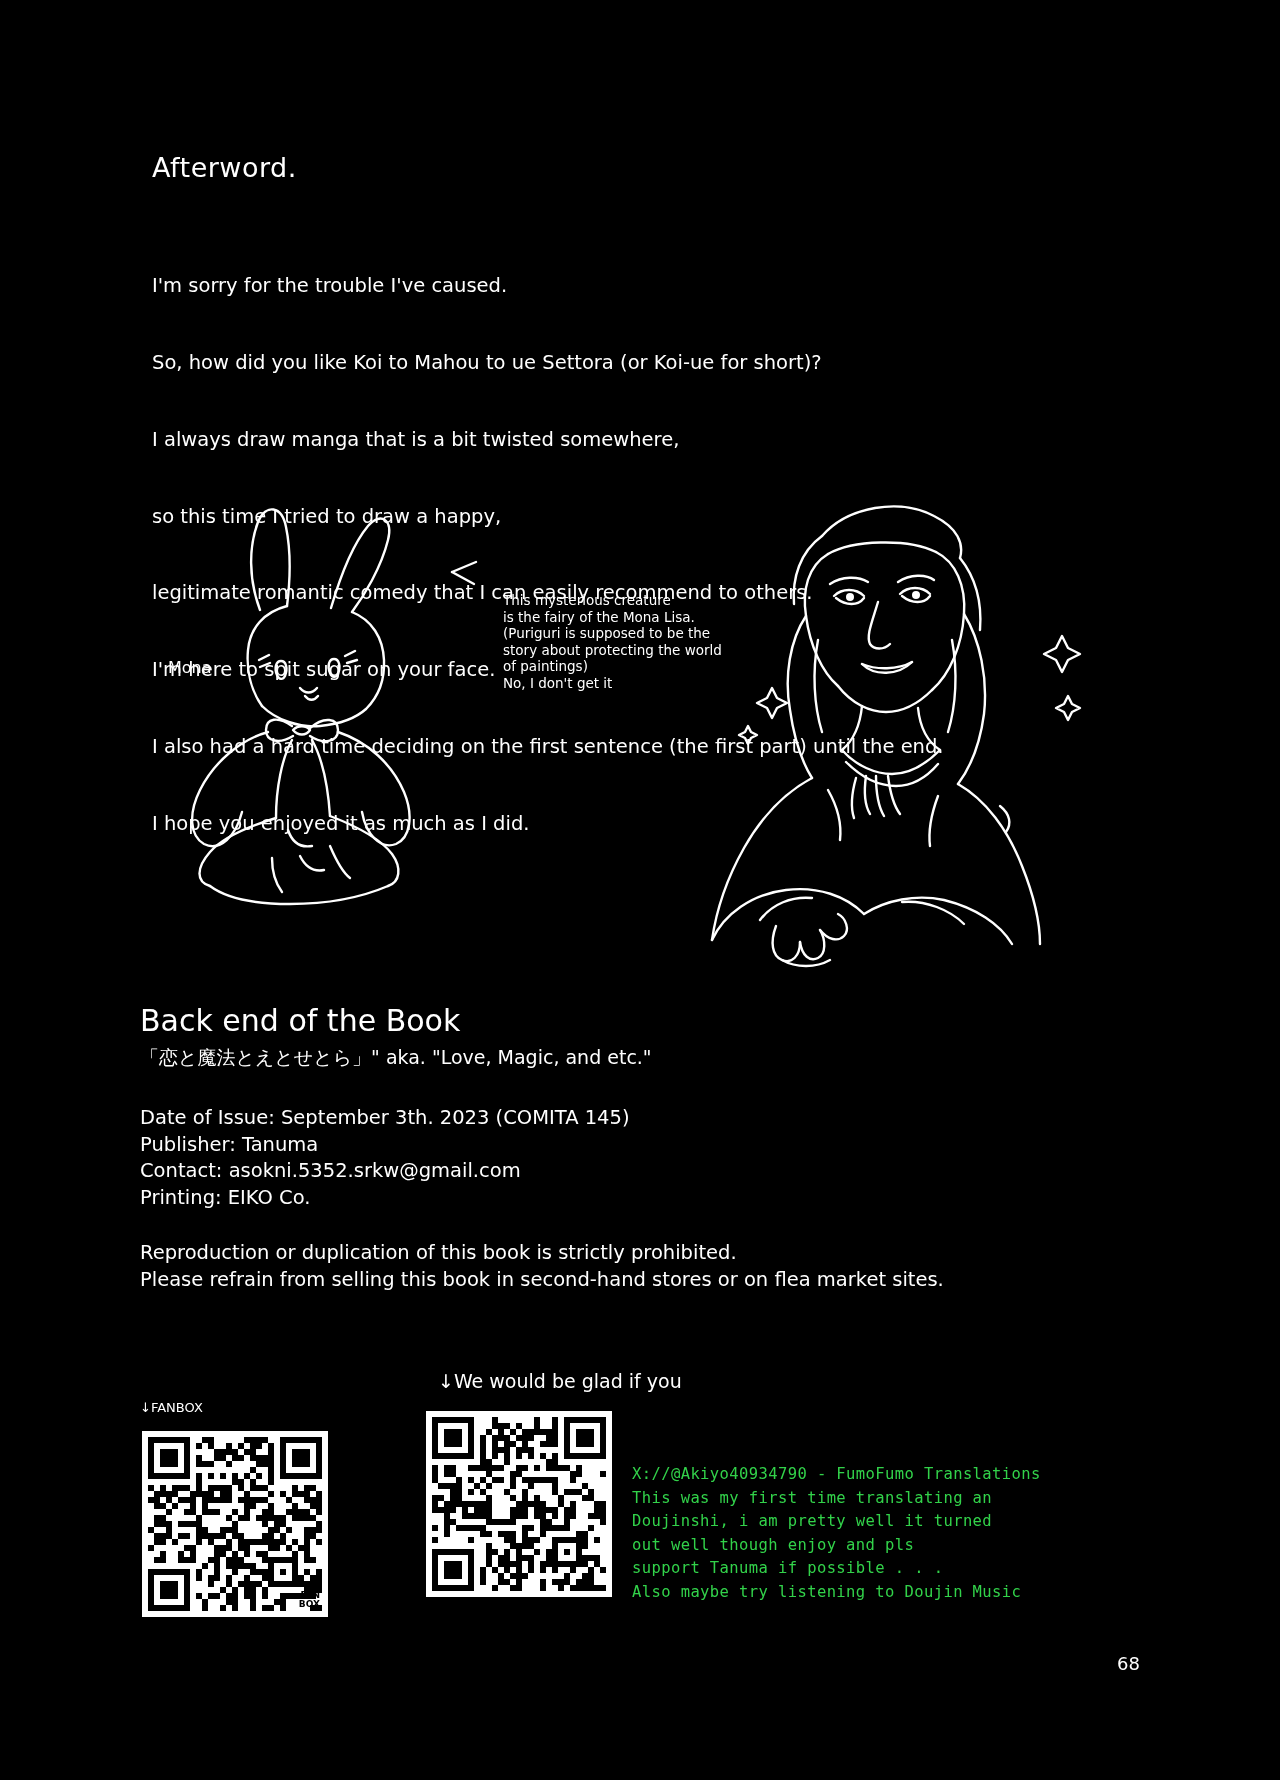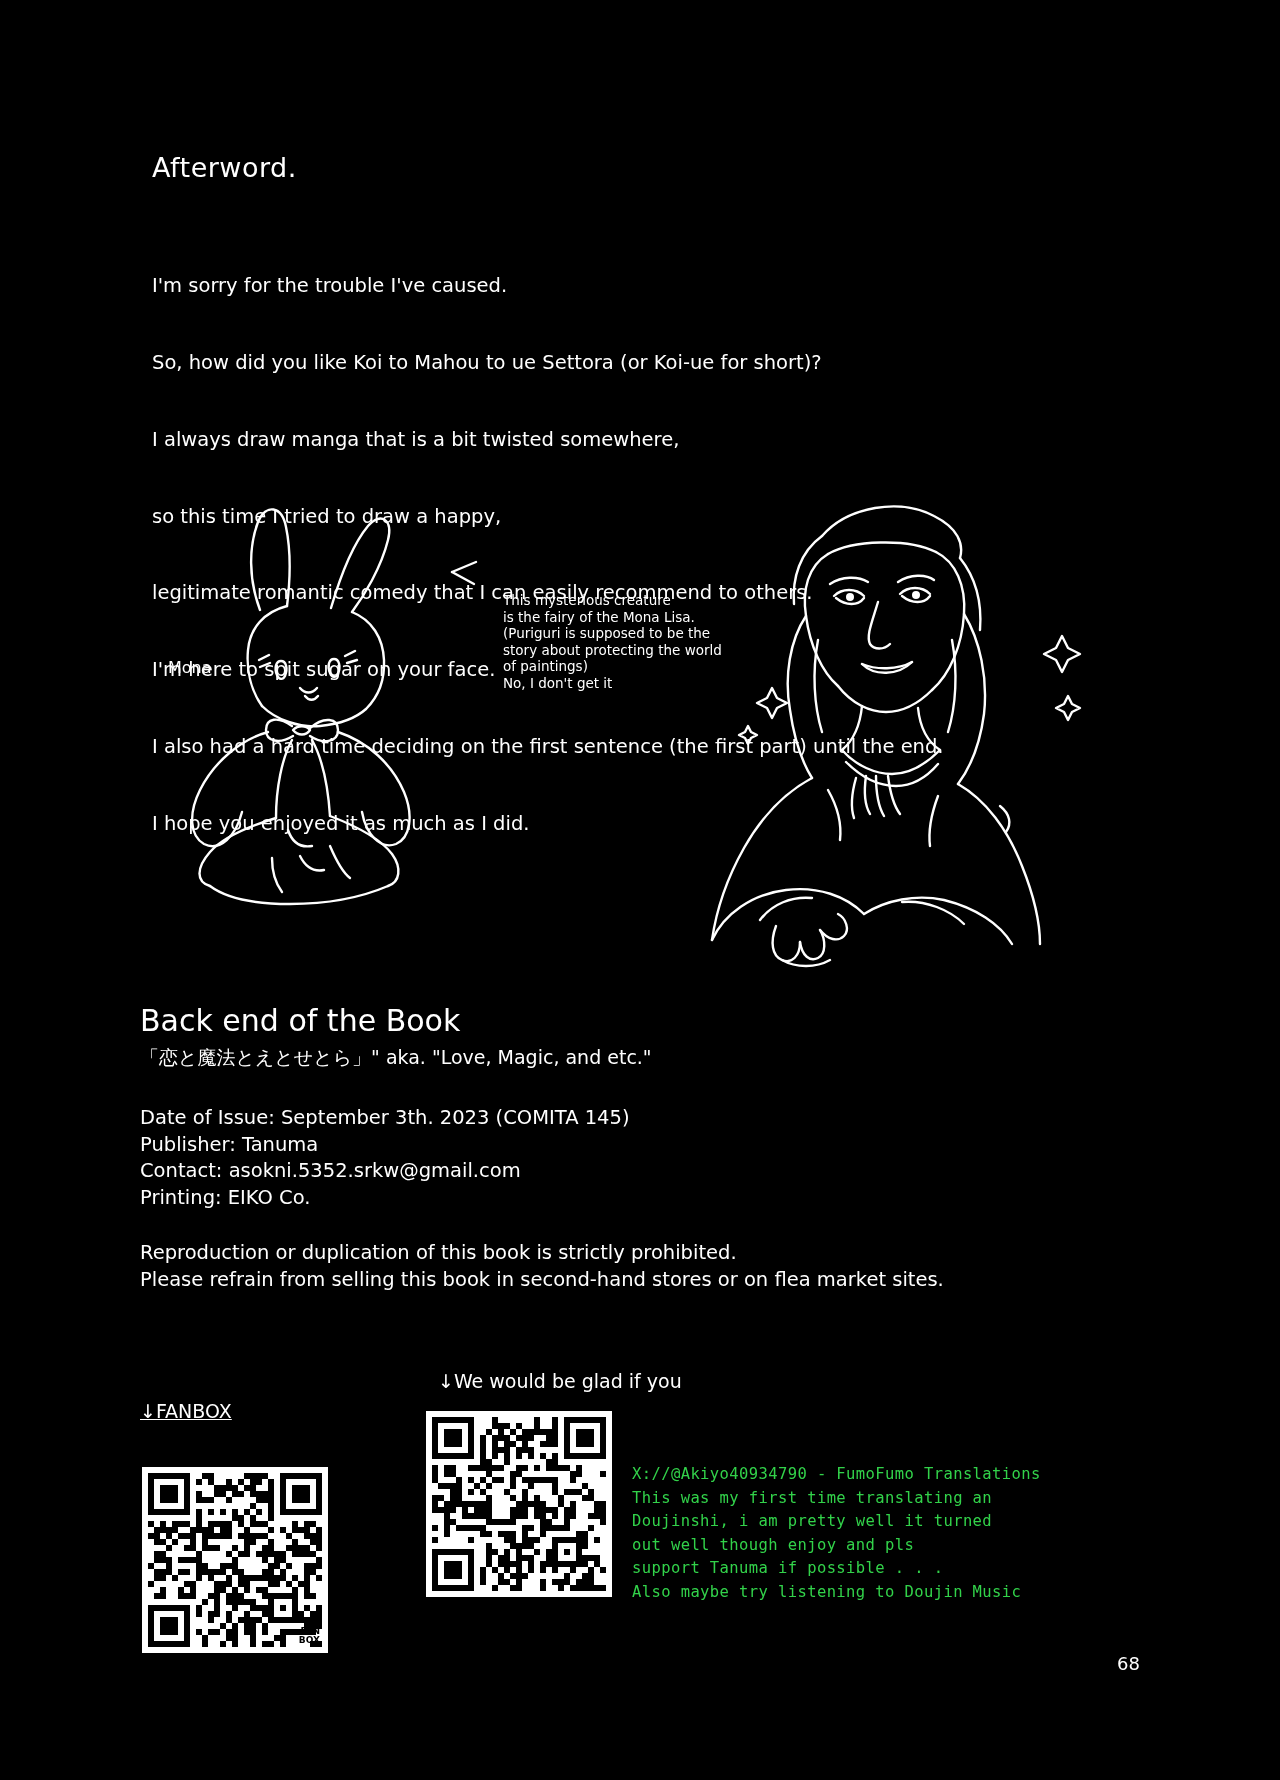--- a/index.html
+++ b/index.html
@@ -104,40 +104,39 @@
     line-height: 26.5px;
     font-family: "DejaVu Sans", sans-serif;
   }
   .colophon-notice div { white-space: nowrap; }
 
   
   .fanbox-label {
     position: absolute;
     left: 140px;
     top: 1400px;
-    font-size: 19px;
+    font-size: 13px;
     font-family: "DejaVu Sans", sans-serif;
-    text-decoration: underline;
   }
   .impressions-label {
     position: absolute;
     left: 424px;
     top: 1368px;
     font-size: 19px;
     line-height: 26px;
     font-family: "DejaVu Sans", sans-serif;
   }
   .impressions-label div:last-child { padding-left: 14px; }
 
   .qr {
     position: absolute;
     background: #ffffff;
     padding: 0;
   }
-  .qr-fanbox { left: 142px; top: 1431px; width: 186px; height: 186px; margin-top: 36px; }
+  .qr-fanbox { left: 142px; top: 1431px; width: 186px; height: 186px; }
   .qr-impressions { left: 426px; top: 1411px; width: 186px; height: 186px; }
   .qr canvas, .qr svg { display: block; }
   .fanbox-mark {
     position: absolute;
     right: 8px;
     bottom: 8px;
     color: #000;
     font-size: 9px;
     line-height: 9px;
     font-weight: bold;

